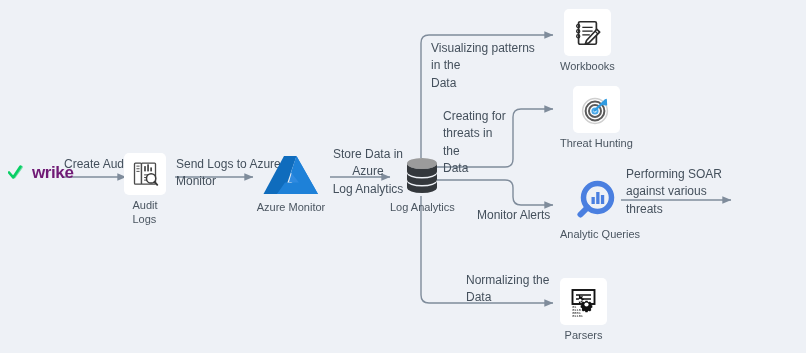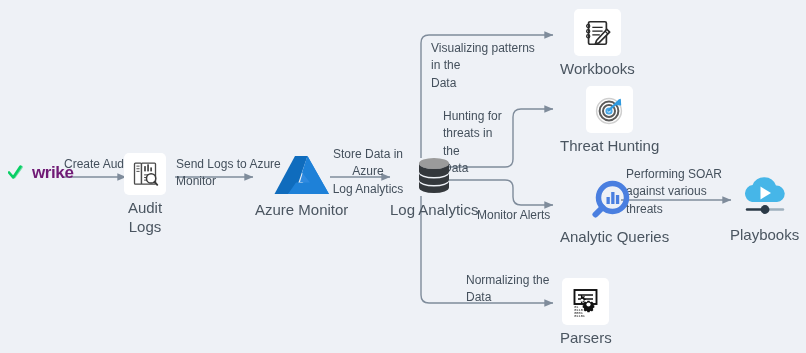--- a/index.html
+++ b/index.html
@@ -31,23 +31,22 @@
     border-radius: 5px;
     display: flex;
     align-items: center;
     justify-content: center;
   }
   .plain {
     background: transparent;
   }
   .node-label {
     margin-top: 4px;
-    font-size: 15px;
+    font-size: 11px;
     color: #4a5560;
-    text-align: center;
     line-height: 1.25;
     white-space: pre-line;
   }
   .edge-label {
     position: absolute;
     font-size: 12px;
     color: #44505c;
     line-height: 1.45;
     white-space: pre-line;
   }
@@ -90,21 +89,21 @@
   <div class="edge-label" style="left:64px; top:156px; width:110px;">Create Audit Logs</div>
 
   <div class="edge-label" style="left:170px; top:156px; width:120px;margin-left:6px;">Send Logs to Azure Monitor</div>
 
   <div class="edge-label" style="left:328px; top:146px; width:80px; text-align:center;">Store Data in Azure
 Log Analytics</div>
 
   <div class="edge-label" style="left:431px; top:40px; width:110px;">Visualizing patterns in the
 Data</div>
 
-  <div class="edge-label" style="left:443px; top:108px; width:68px;">Hunting for
+  <div class="edge-label" style="left:443px; top:108px; width:68px;">Creating for
 threats in the
 Data</div>
 
   <div class="edge-label" style="left:477px; top:207px; width:80px;">Monitor Alerts</div>
 
   <div class="edge-label" style="left:626px; top:166px; width:120px;">Performing SOAR
 against various threats</div>
 
   <div class="edge-label" style="left:466px; top:272px; width:110px;">Normalizing the Data</div>
 
@@ -200,32 +199,20 @@
         <circle cx="20.5" cy="18.5" r="14" fill="none" stroke="#4a7fe0" stroke-width="5.5"></circle>
         <rect x="14.5" y="18" width="3.3" height="7" fill="#4a7fe0"></rect>
         <rect x="19.2" y="13" width="3.3" height="12" fill="#4a7fe0"></rect>
         <rect x="23.9" y="16" width="3.3" height="9" fill="#4a7fe0"></rect>
         <line x1="10.5" y1="28.5" x2="3.5" y2="35.5" stroke="#4a7fe0" stroke-width="6" stroke-linecap="round"></line>
       </svg>
     </div>
     <div class="node-label">Analytic Queries</div>
   </div>
 
-  <div class="node" style="left:730px; top:174px;">
-    <div class="card plain" style="width:52px; height:48px;">
-      <svg width="52" height="48" viewBox="0 0 52 48">
-        <path d="M13,28 A8.6,8.6 0 0 1 13.6,11 A12.6,12.6 0 0 1 37,11.6 A8.2,8.2 0 0 1 38,28 Z" fill="#46b6e8"></path>
-        <path d="M21.5,12.5 L32,19 L21.5,25.5 Z" fill="#ffffff"></path>
-        <line x1="8" y1="35.5" x2="26" y2="35.5" stroke="#2b3a47" stroke-width="2.4" stroke-linecap="round"></line>
-        <line x1="26" y1="35.5" x2="44" y2="35.5" stroke="#9fb0bd" stroke-width="2.4" stroke-linecap="round"></line>
-        <circle cx="26" cy="35.5" r="4.4" fill="#2b3a47"></circle>
-      </svg>
-    </div>
-    <div class="node-label">Playbooks</div>
-  </div>
 
   <div class="node" style="left:560px; top:278px;">
     <div class="card" style="width:47px; height:47px;">
       <svg width="32" height="32" viewBox="0 0 32 32">
         <rect x="4.5" y="4" width="22" height="14" fill="none" stroke="#111111" stroke-width="1.9"></rect>
         <line x1="8" y1="9" x2="23" y2="9" stroke="#111111" stroke-width="1.5"></line>
         <line x1="8" y1="13" x2="23" y2="13" stroke="#111111" stroke-width="1.5"></line>
         <g font-family="'Liberation Mono', monospace" font-size="3.6" fill="#111111">
           <text x="4.2" y="21.5">01</text>
           <text x="4.2" y="24.6">0110</text>

